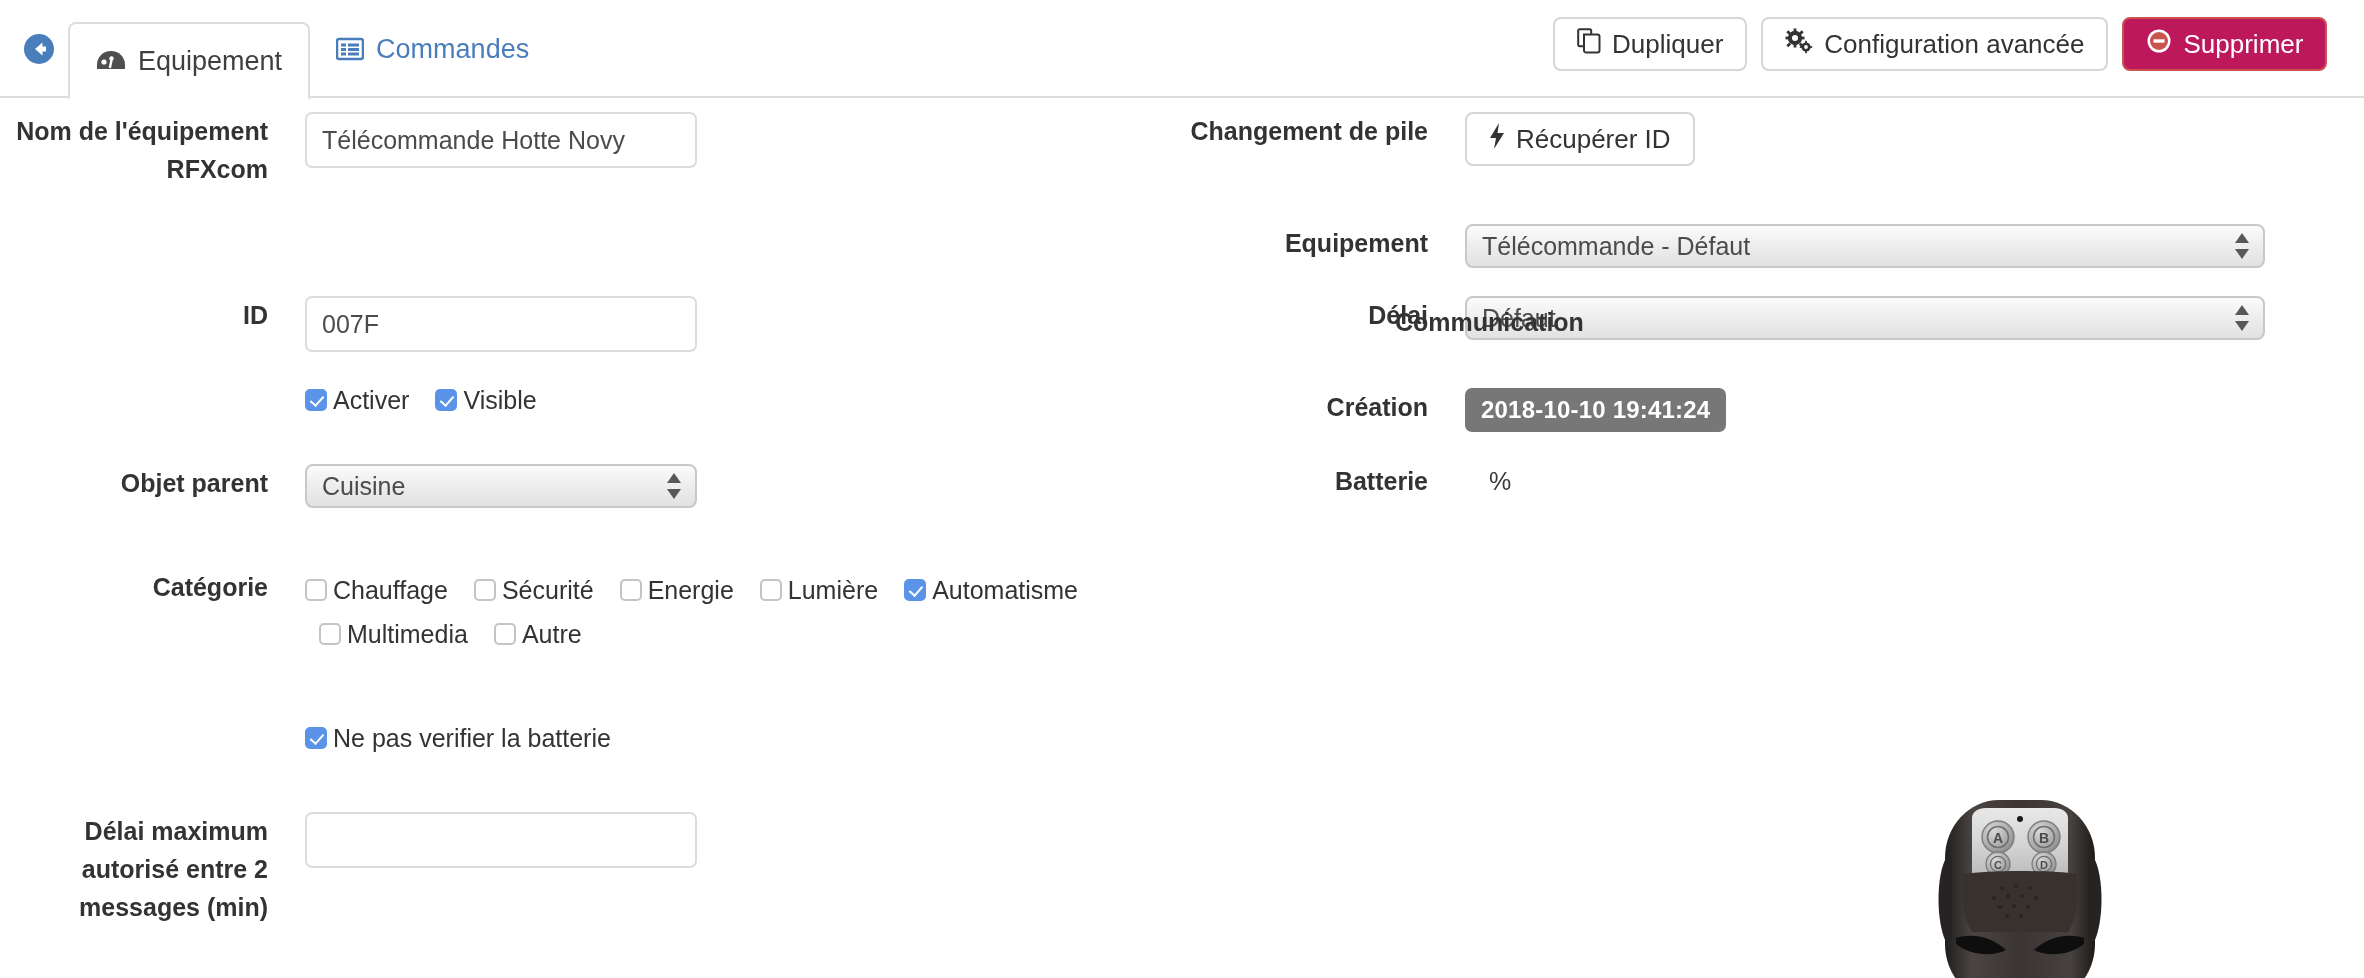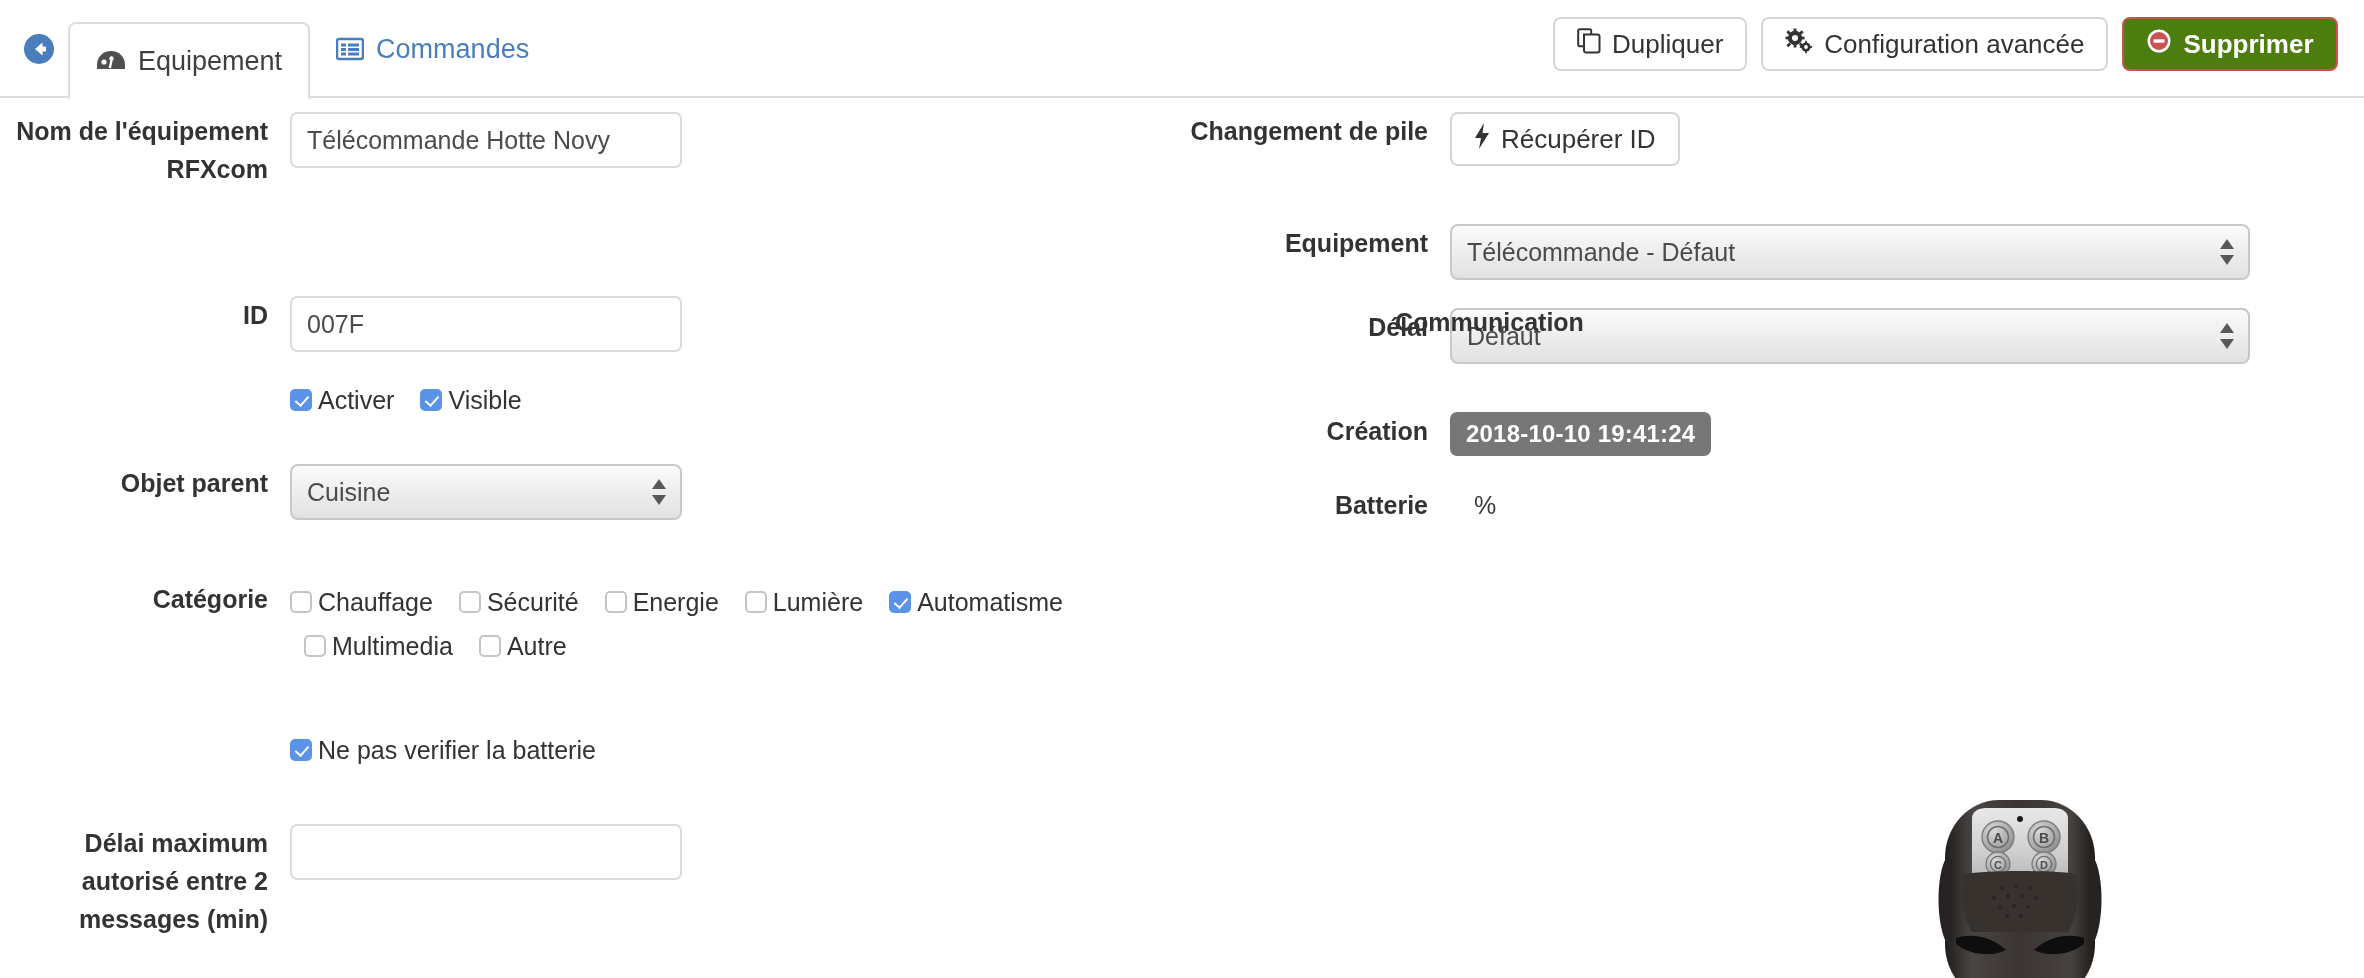--- a/index.html
+++ b/index.html
@@ -81,24 +81,23 @@
     border: 2px solid #d6d6d6;
     border-radius: 8px;
     background: #ffffff;
     font-size: 26px;
     color: #333333;
     white-space: nowrap;
     cursor: pointer;
     font-family: "Liberation Sans", sans-serif;
   }
   .btn-danger {
-    background: #4d7c0f;
+    background: #be185d;
     border-color: #c9534f;
     color: #ffffff;
-    font-weight: bold;
   }
 
   
   .form {
     position: absolute;
     top: 98px; left: 0;
     width: 2364px;
     height: 880px;
   }
   .col-left  { position: absolute; left: 0;    top: 0; width: 1182px; }
@@ -122,38 +121,38 @@
   .lbl-r {
     width: 268px;
     flex: 0 0 268px;
     text-align: right;
     font-size: 25px;
     font-weight: bold;
     color: #333333;
     line-height: 38px;
     padding-right: 22px;
   }
-  .ctrl { flex: 1 1 auto; }
+  .ctrl { flex: 1 1 auto; margin-left: 15px; }
 
   .txtinput {
     width: 392px;
     height: 56px;
     border: 2px solid #dcdcdc;
     border-radius: 7px;
     background: #ffffff;
     font-size: 25px;
     color: #4b4b4b;
     padding: 0 15px;
     font-family: "Liberation Sans", sans-serif;
     outline: none;
   }
   .selectbox {
     position: relative;
     width: 392px;
-    height: 56px;
+    height: 44px;
     border: 2px solid #c8c8c8;
     border-radius: 8px;
     background: linear-gradient(to bottom, #fbfbfb 0%, #ececec 55%, #e2e2e2 100%);
     font-size: 25px;
     color: #4b4b4b;
     display: flex;
     align-items: center;
     padding: 0 44px 0 15px;
     cursor: pointer;
     white-space: nowrap;

